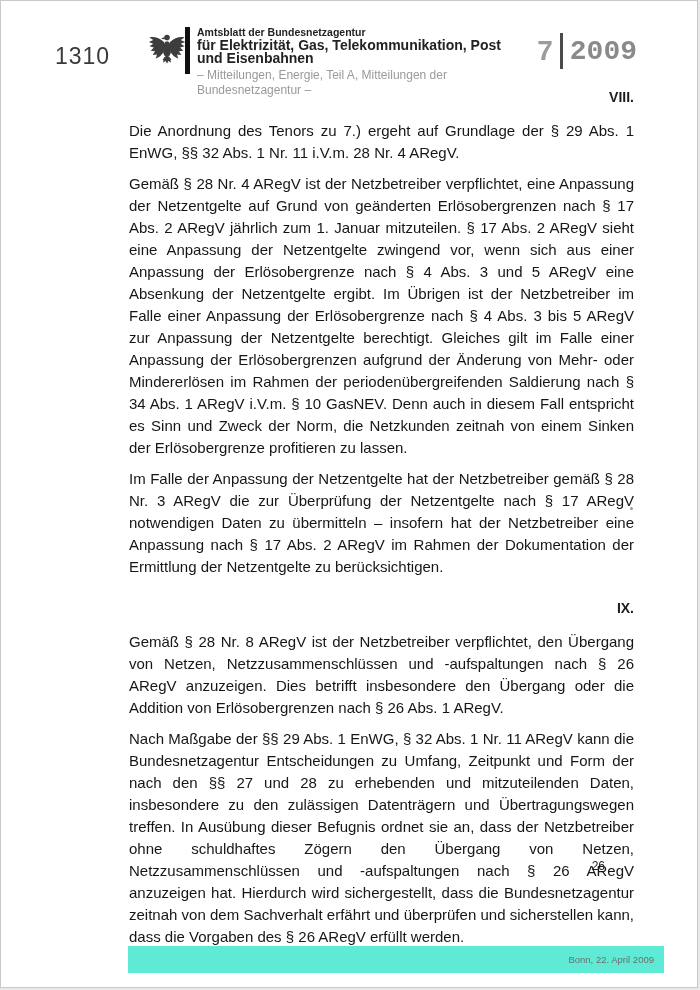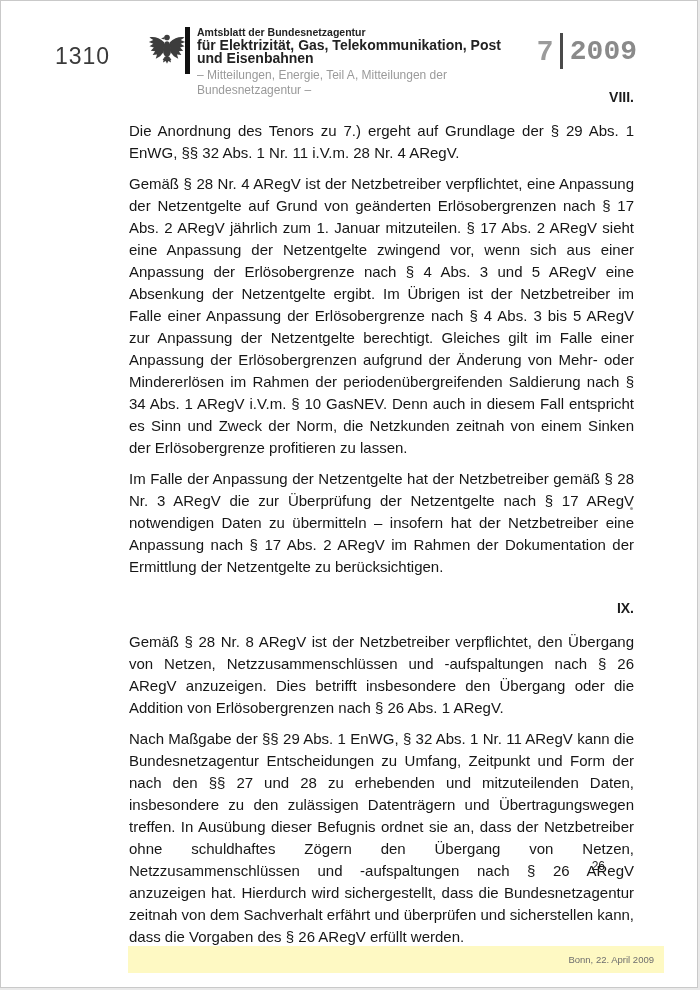--- a/index.html
+++ b/index.html
@@ -61,21 +61,21 @@
     color: #161616;
   }
 
   
   .doc-page-no {
     position: absolute; right: 92px; top: 858px;
     font-size: 12px; color: #1c1c1c;
   }
   .footer-bar {
     position: absolute; left: 127px; right: 33px; top: 945px; height: 27px;
-    background: #fef9c3;
+    background: #5eead4;
     display: flex; align-items: center; justify-content: flex-end;
     padding-right: 10px; box-sizing: border-box;
   }
   .footer-bar span { font-size: 9.5px; color: #6e6e6e; }
 
   .artifact-dot {
     position: absolute; left: 629px; top: 506px;
     width: 3px; height: 3px; border-radius: 50%;
     background: #9a9a9a;
   }

